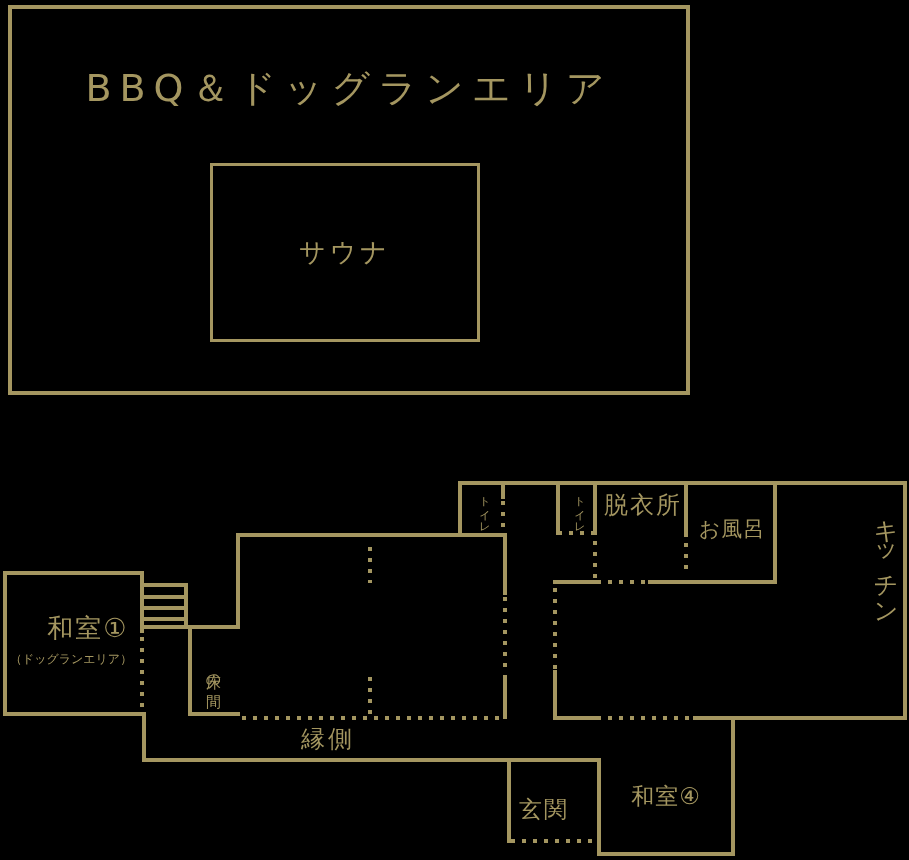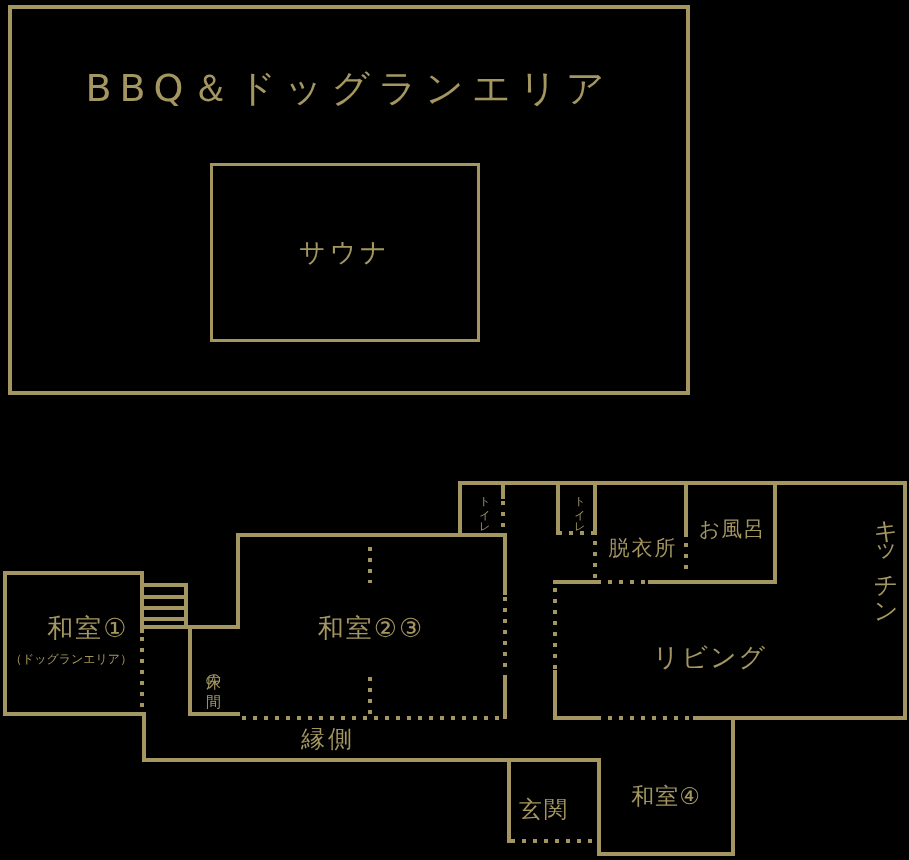--- a/index.html
+++ b/index.html
@@ -76,25 +76,23 @@
   <div class="dv" style="left:553px;top:588px;height:81px;"></div>
   <div class="dv" style="left:684px;top:543px;height:31px;"></div>
   <div class="dh" style="left:558px;top:531px;width:36px;"></div>
   <div class="dh" style="left:597px;top:580px;width:50px;"></div>
   <div class="dh" style="left:242px;top:716px;width:262px;"></div>
   <div class="dh" style="left:597px;top:716px;width:93px;"></div>
   <div class="dh" style="left:511px;top:839px;width:85px;"></div>
 
   <div class="lbl" style="left:88px;top:628px;font-size:26px;letter-spacing:2px;">和室①</div>
   <div class="lbl" style="left:71px;top:659px;font-size:12px;">（ドッグランエリア）</div>
-  <div class="lbl" style="left:371px;top:628px;font-size:26px;letter-spacing:2px;">和室②③</div>
   <div class="lbl vert" style="left:213px;top:674px;font-size:15px;letter-spacing:2px;">床の間</div>
   <div class="lbl" style="left:328px;top:739px;font-size:24px;letter-spacing:3px;">縁側</div>
   <div class="lbl vert" style="left:484px;top:508px;font-size:11px;">トイレ</div>
   <div class="lbl vert" style="left:579px;top:508px;font-size:11px;">トイレ</div>
-  <div class="lbl" style="left:643px;top:548px;font-size:21px;letter-spacing:2px;">脱衣所</div>
+  <div class="lbl" style="left:643px;top:507px;font-size:24px;letter-spacing:2px;font-family:Liberation Mono, monospace;">脱衣所</div>
   <div class="lbl" style="left:732px;top:531px;font-size:21px;letter-spacing:1px;font-family:Liberation Mono, monospace;">お風呂</div>
   <div class="lbl vert" style="left:886px;top:558px;font-size:24px;">キッチン</div>
-  <div class="lbl" style="left:710px;top:657px;font-size:26px;letter-spacing:2px;">リビング</div>
   <div class="lbl" style="left:544px;top:809px;font-size:23px;letter-spacing:2px;">玄関</div>
   <div class="lbl" style="left:666px;top:796px;font-size:23px;letter-spacing:1px;">和室④</div>
 
 </div>
 
 </body></html>

